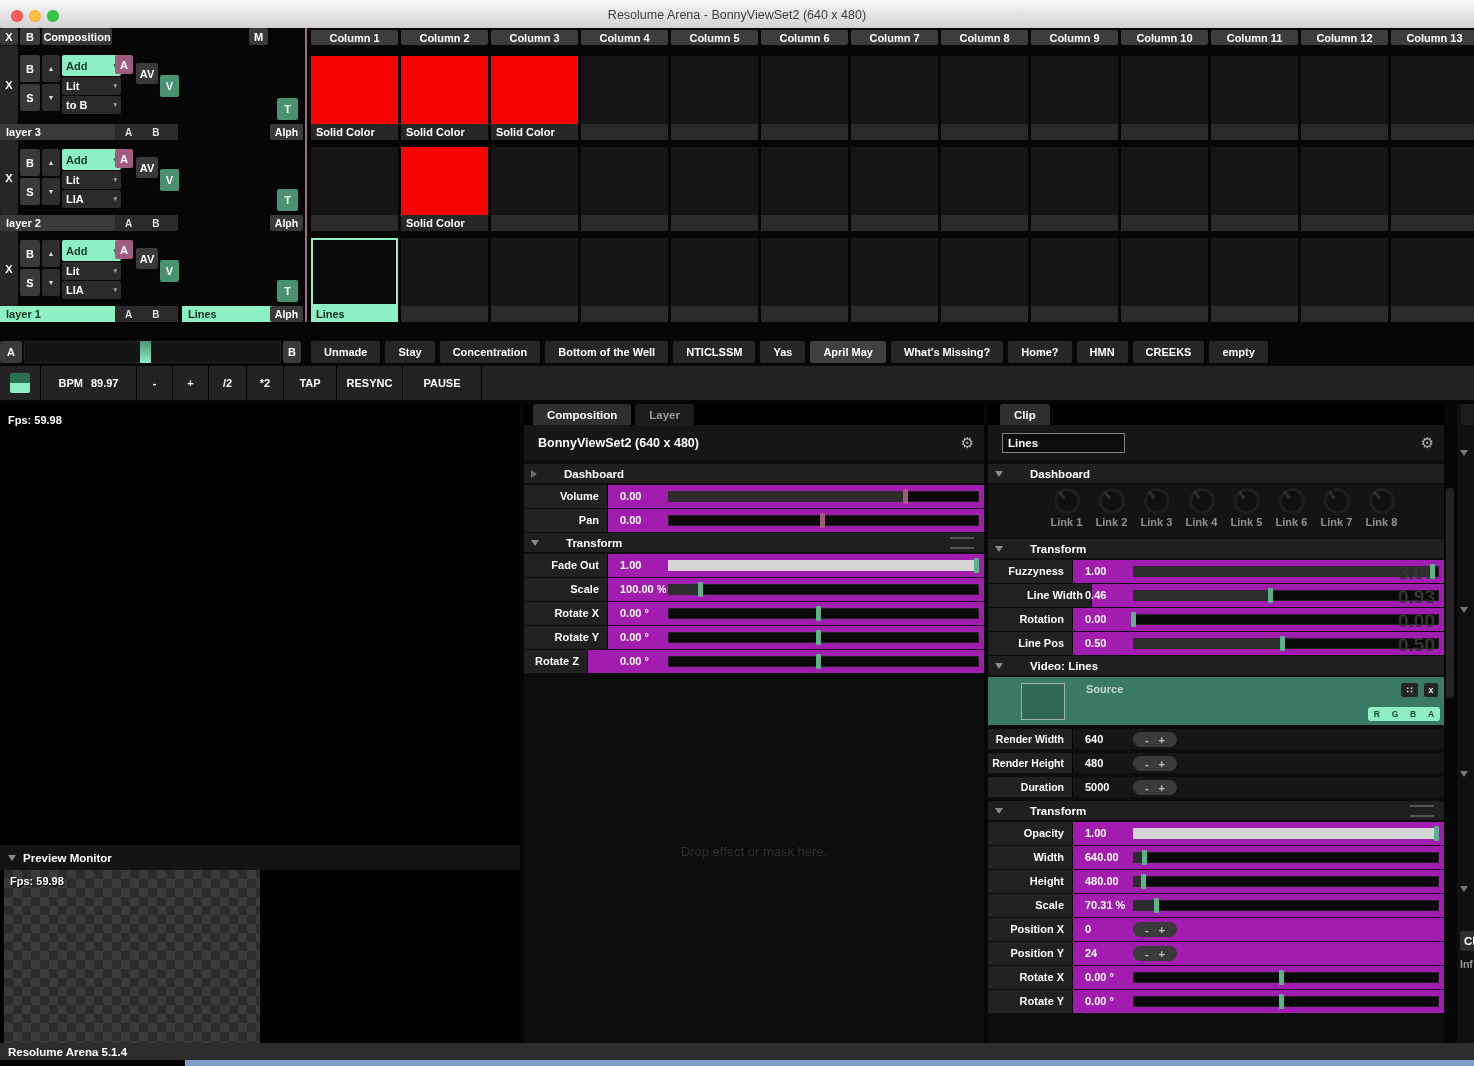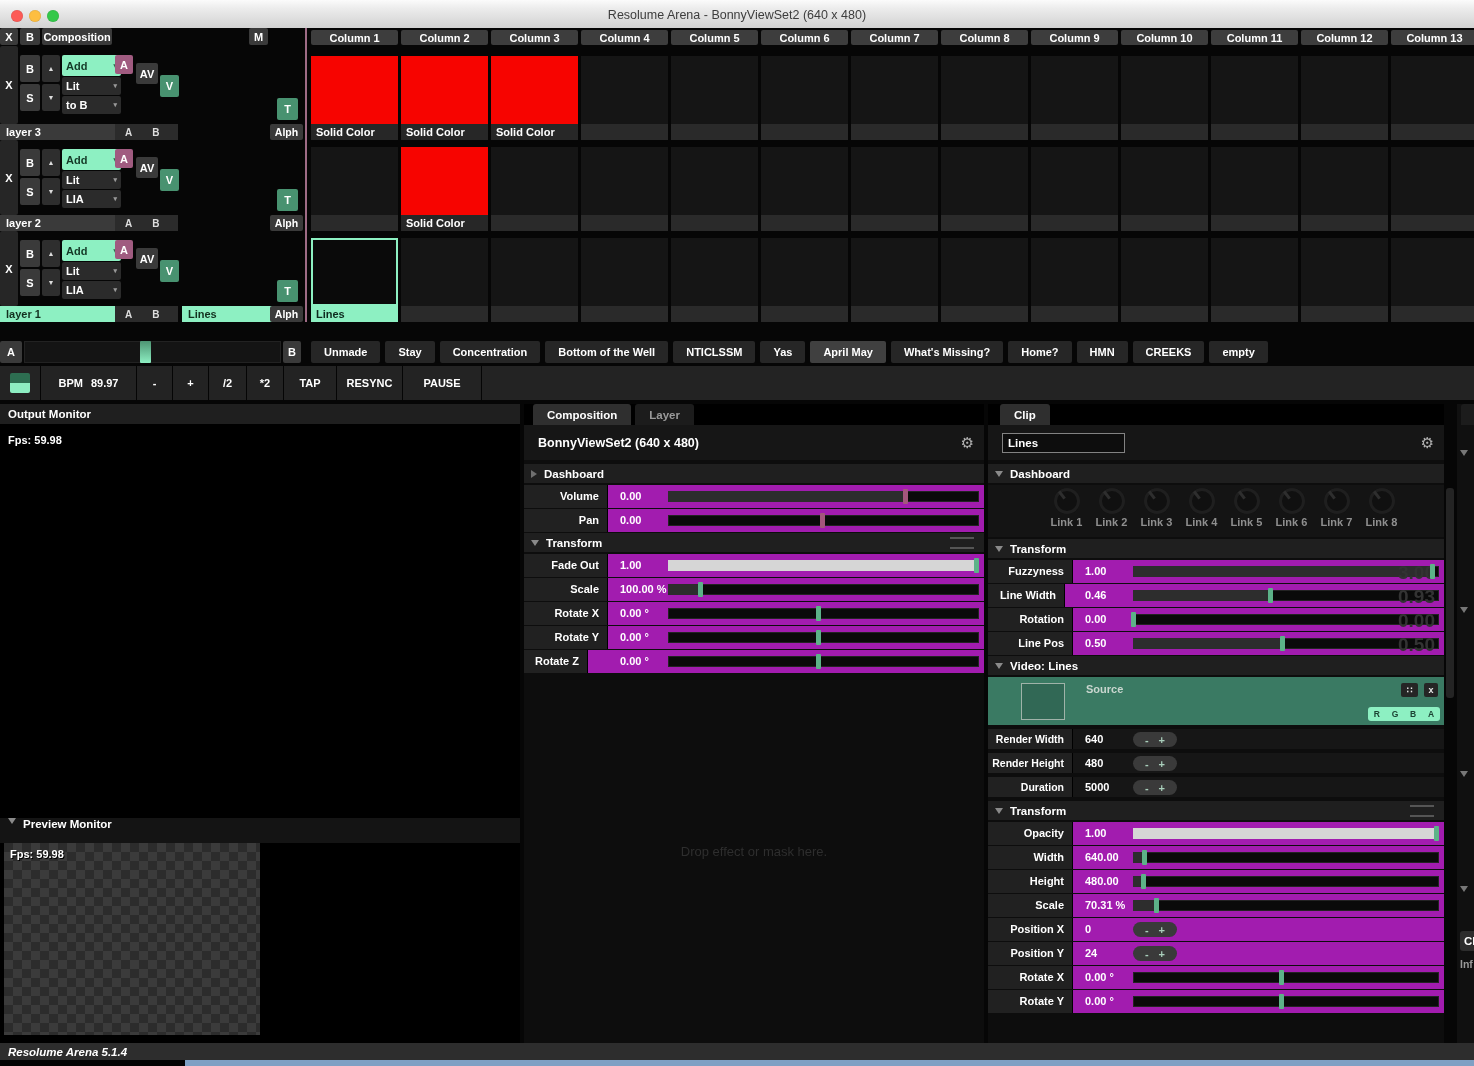--- a/index.html
+++ b/index.html
@@ -54,21 +54,21 @@
   
   .panel{top:376px;height:639px;background:#0d0d0d;}
   .tabrow{height:21px;display:flex;background:#000;padding-left:9px;}
   .tab{padding:0 14px;display:flex;align-items:center;font-size:11.5px;font-weight:bold;
        background:#1c1c1c;color:#9a9a9a;border-radius:3px 3px 0 0;margin-right:4px;}
   .tab.active{background:#2f2f2f;color:#fff;}
   .titlerow{height:35px;background:#161616;display:flex;align-items:center;padding:0 10px 0 14px;
             font-size:12.5px;font-weight:bold;position:relative;margin-bottom:4px;}
   .gear{position:absolute;right:10px;font-size:15px;color:#b0b0b0;font-weight:normal;}
   .shdr{height:19px;background:#1f1f1f;display:flex;align-items:center;padding-left:7px;
-        font-weight:bold;font-size:11.5px;margin-bottom:2px;position:relative;}
+        font-weight:bold;font-size:11.5px;margin-bottom:2px;position:relative;gap:20px;}
   .tri-down{width:0;height:0;border-left:4px solid transparent;border-right:4px solid transparent;
             border-top:6px solid #8a8a8a;margin-right:7px;}
   .tri-right{width:0;height:0;border-top:4px solid transparent;border-bottom:4px solid transparent;
              border-left:6px solid #6f6f6f;margin-right:7px;}
   .hamb{position:absolute;right:10px;width:24px;height:8px;border-top:2px solid #555;border-bottom:2px solid #555;}
   
   .prow{position:relative;height:23px;margin-bottom:1px;background:#a21caf;}
   .prow .lbl{position:absolute;left:0;top:0;bottom:0;background:#212121;text-align:right;
              font-weight:bold;font-size:11px;line-height:23px;border-right:1px solid #000;padding-right:8px;box-sizing:border-box;}
   .prow .val{position:absolute;top:0;line-height:23px;font-weight:bold;font-size:11px;}
@@ -95,36 +95,36 @@
   .srcicon{position:absolute;top:6px;height:14px;background:#252525;border-radius:2px;color:#e8e8e8;
            display:flex;align-items:center;justify-content:center;font-size:9px;font-weight:bold;}
   #rgba-pill{position:absolute;right:4px;bottom:4px;width:72px;height:14px;background:#8df0c2;border-radius:3px;
              display:flex;align-items:center;justify-content:space-around;color:#1c4434;
              font-size:8.5px;font-weight:bold;}
   .vidrow{position:relative;height:20px;margin-bottom:4px;background:#161616;}
   .vidrow .lbl{line-height:20px;}
   
   #out-hdr{height:20px;background:#1f1f1f;display:flex;align-items:center;padding-left:8px;
            font-size:11.5px;font-weight:bold;}
-  #prev-hdr{height:25px;background:#141414;display:flex;align-items:flex-start;padding-left:8px;
-            font-size:11.5px;font-weight:bold;}
+  #prev-hdr{height:25px;background:#141414;display:flex;align-items:center;padding-left:8px;
+            font-size:11.5px;font-weight:bold;margin-top:47px;}
   #checker{background-color:#2c2c2c;
     background-image:linear-gradient(45deg,#3b3b3b 25%,transparent 25%,transparent 75%,#3b3b3b 75%),
                      linear-gradient(45deg,#3b3b3b 25%,transparent 25%,transparent 75%,#3b3b3b 75%);
     background-size:18px 18px;background-position:0 0,9px 9px;}
   .fps{font-size:11px;font-weight:bold;text-shadow:1px 1px 0 #000;}
   #drop-hint{color:#2e2e2e;font-size:13px;text-align:center;}
   
   #edge-strip{left:1457px;top:376px;width:17px;height:639px;background:#101010;}
   .edge-tri{position:absolute;left:3px;width:0;height:0;border-left:4px solid transparent;
             border-right:4px solid transparent;border-top:6px solid #777;}
   #scroll-gutter{left:1446px;top:460px;width:8px;height:210px;background:#242424;border-radius:3px;}
   
   #statusbar{left:0;top:1015px;width:1474px;height:17px;background:#2d2d2d;display:flex;align-items:center;
-             padding-left:8px;box-sizing:border-box;font-size:11.5px;font-weight:bold;font-style:italic;}
+             padding-left:8px;box-sizing:border-box;font-size:11.5px;font-weight:bold;}
   #bottomstrip{left:0;top:1032px;width:1474px;height:6px;background:#7fa0c4;}
   #bottomstrip-black{left:0;top:0;width:185px;height:6px;background:#030303;position:absolute;}
   input.clipname{background:#0d0d0d;border:1px solid #828282;color:#fff;font-weight:bold;
                  font-size:11.5px;font-family:"Liberation Sans",sans-serif;padding:0 0 0 5px;}
 </style>
 </head>
 <body>
 
 <div class="abs" id="titlebar">
   <span class="light" style="left:11px;background:#fc5b57;"></span>
@@ -438,23 +438,20 @@
         <div class="bpmcell" style="width: 35px;">+</div>
         <div class="bpmcell" style="width: 37px;">/2</div>
         <div class="bpmcell" style="width: 36px;">*2</div>
         <div class="bpmcell" style="width: 52px;">TAP</div>
         <div class="bpmcell" style="width: 65px;">RESYNC</div>
         <div class="bpmcell" style="width: 78px;">PAUSE</div>
       </div>
   </div>
 
   <div class="abs panel" style="left:0;width:520px;background:#000;">
-    <div id="out-hdr">
-      <span>Output Monitor</span>
-    </div>
     <div style="position:relative;height:394px;background:#000;">
       <span class="fps" style="position:absolute;left:8px;top:10px;">Fps: 59.98</span>
     </div>
     <div id="prev-hdr">
       <span class="tri-down"></span>
       <span>Preview Monitor</span>
     </div>
     <div id="checker" style="position:relative;margin-left:4px;width:256px;height:192px;">
       <span class="fps" style="position:absolute;left:6px;top:5px;">Fps: 59.98</span>
     </div>
@@ -608,21 +605,21 @@
         <div class="prow">
           <div class="lbl" style="width: 85px;">Fuzzyness</div>
           <div class="val" style="left: 97px;">1.00</div>
           <div class="sl" style="left: 145px; right: 5px;">
             <div class="ghost">3.00</div>
             <div class="fill" style="width: 97.5%;"></div>
             <div class="handle h-green" style="left: calc(98.2% - 3px);"></div>
           </div>
         </div>
         <div class="prow">
-          <div class="lbl" style="width: 77px;">Line Width</div>
+          <div class="lbl" style="width: 104px;">Line Width</div>
           <div class="val" style="left: 97px;">0.46</div>
           <div class="sl" style="left: 145px; right: 5px;">
             <div class="ghost">0.93</div>
             <div class="fill" style="width: 45%;"></div>
             <div class="handle h-green" style="left: calc(45% - 3px);"></div>
           </div>
         </div>
         <div class="prow">
           <div class="lbl" style="width: 85px;">Rotation</div>
           <div class="val" style="left: 97px;">0.00</div>

